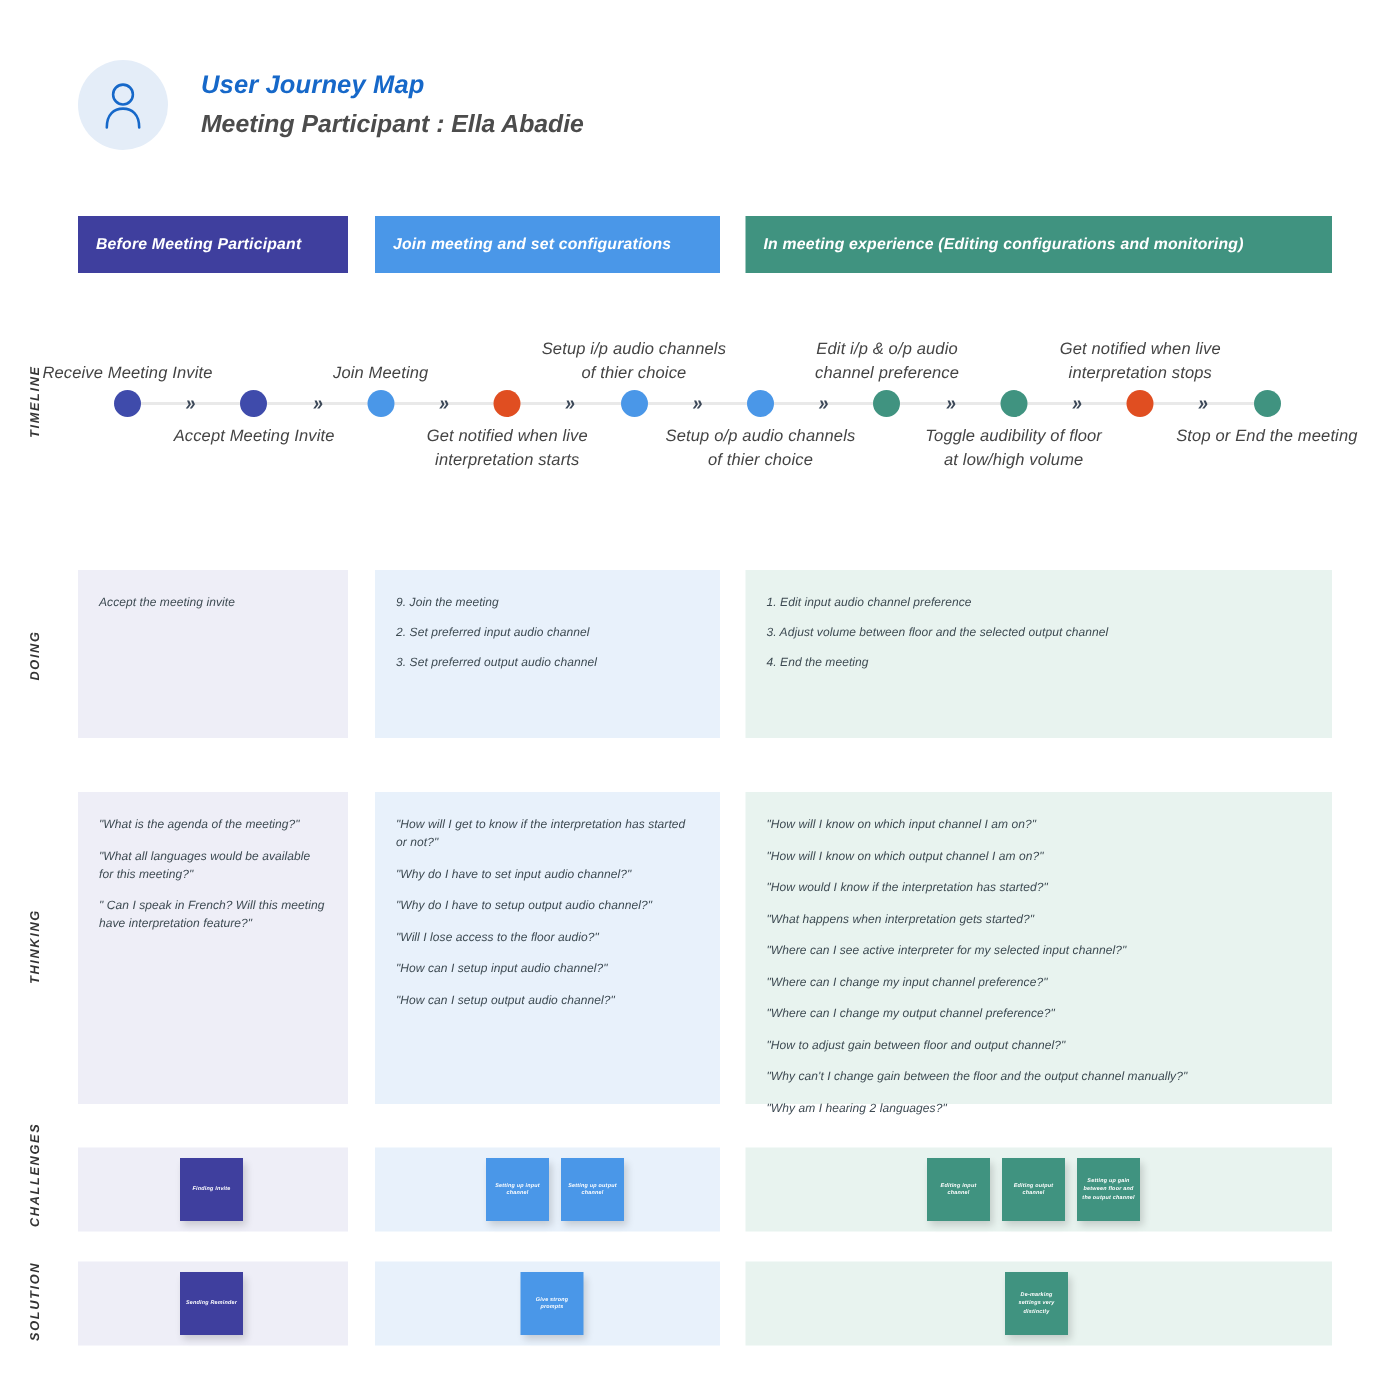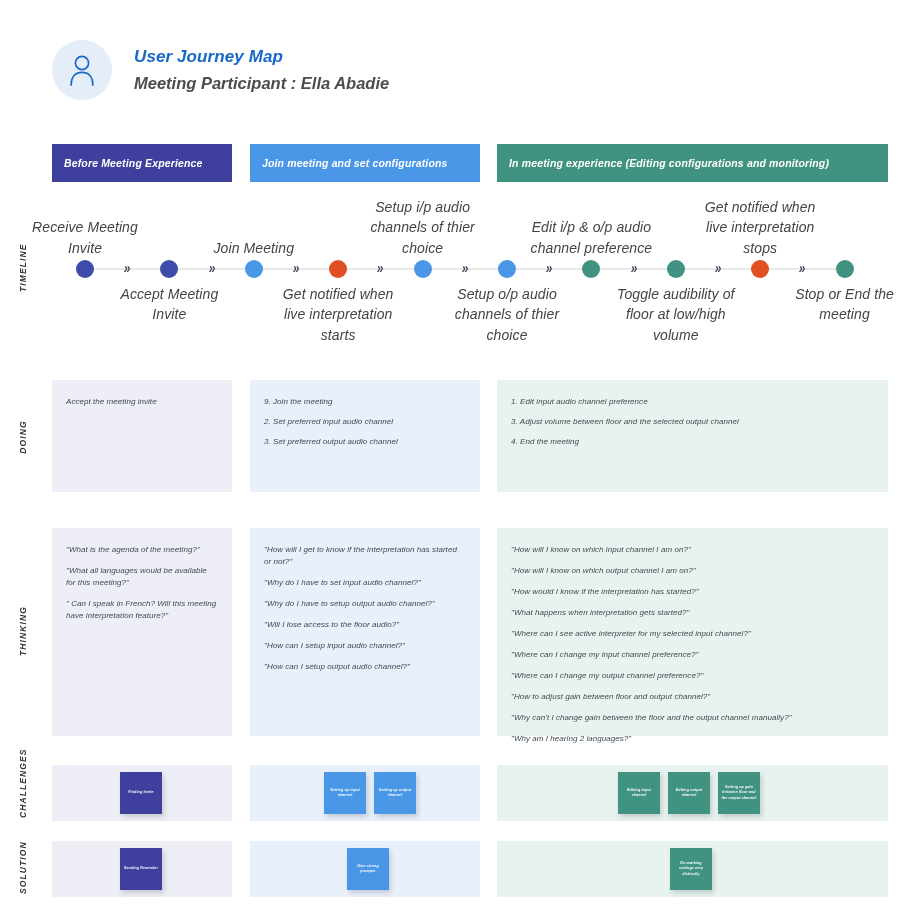--- a/index.html
+++ b/index.html
@@ -56,21 +56,21 @@
     background: #e9e9e9;
   }
   .tl-node { position: absolute; top: 0; width: 0; height: 110px; }
   .tl-dot {
     position: absolute; top: 44px; left: -9px;
     width: 18px; height: 18px; border-radius: 50%;
   }
   .tl-label {
     position: absolute; left: 50%; transform: translateX(-50%);
     width: 130px; text-align: center;
-    font-size: 14px; color: #444; line-height: 1.45; letter-spacing: .1px;
+    font-size: 11px; color: #444; line-height: 1.45; letter-spacing: .1px;
   }
   .tl-label.above { bottom: 68px; }
   .tl-label.below { top: 68px; }
   .tl-chev {
     position: absolute; top: 45px;
     font-size: 14px; color: #3c4858; font-weight: bold;
     transform: translateX(-50%) scaleX(.85);
     line-height: 1;
   }
 
@@ -124,21 +124,21 @@
         <path d="M4.2 32 C4.2 23.2 9 19.4 15 19.4 C21 19.4 25.8 23.2 25.8 32" fill="none" stroke="#1668c9" stroke-width="1.7" stroke-linecap="round"></path>
       </svg>
     </div>
     <div class="header-text">
       <div class="title">User Journey Map</div>
       <div class="subtitle">Meeting Participant : Ella Abadie</div>
     </div>
   </div>
 
   <div class="phase-bar phase-0">
-    <span>Before Meeting Experience</span>
+    <span>Before Meeting Participant</span>
   </div>
   <div class="phase-bar phase-1">
     <span>Join meeting and set configurations</span>
   </div>
   <div class="phase-bar phase-2">
     <span>In meeting experience (Editing configurations and monitoring)</span>
   </div>
 
   <div class="row-label" style="top:264px;">TIMELINE</div>
   <div class="row-label" style="top:432px;">DOING</div>

